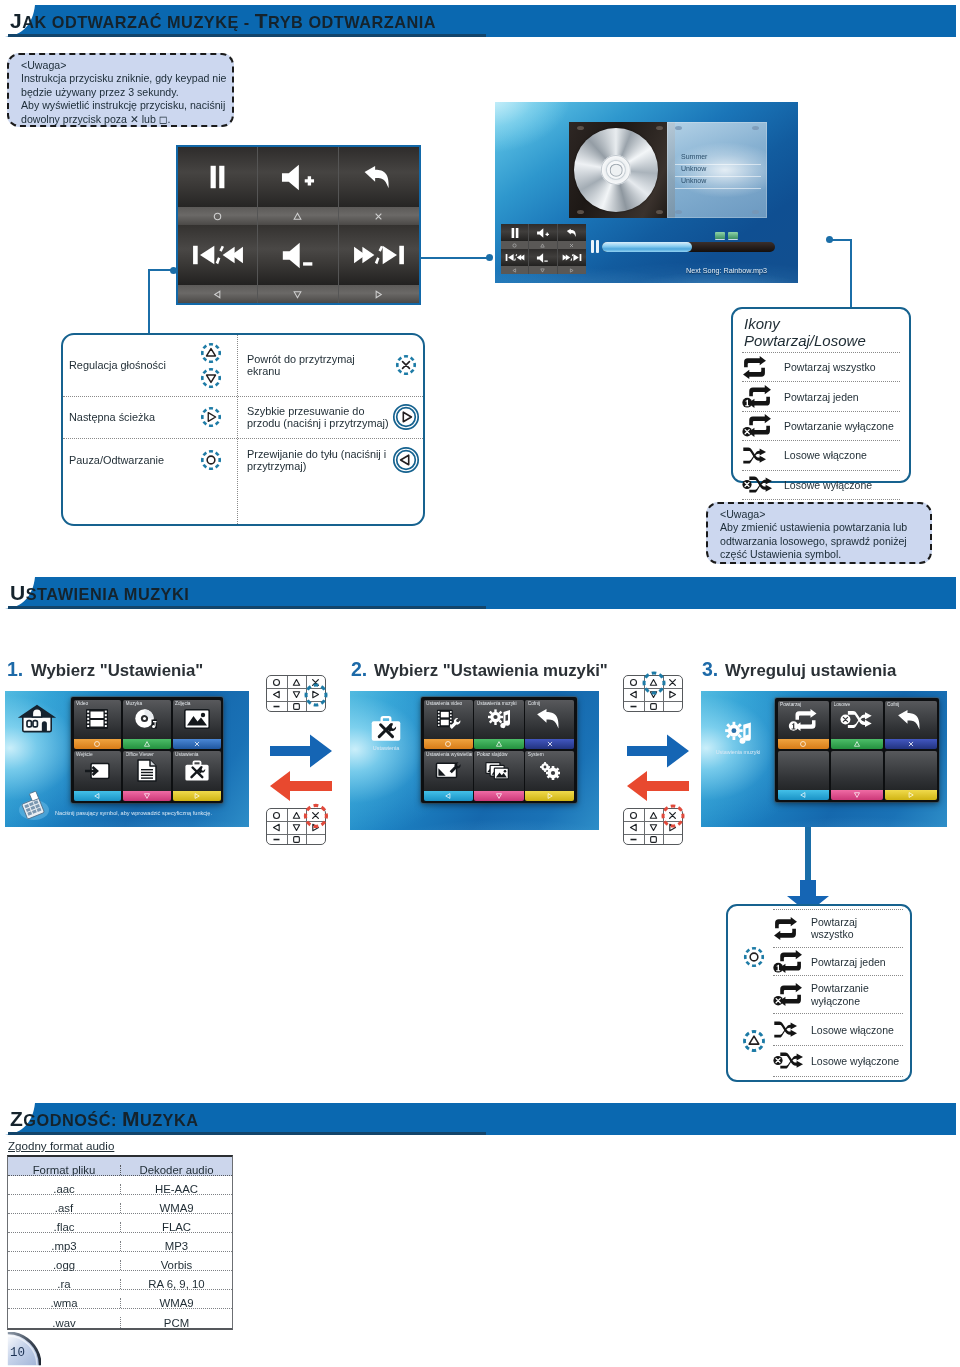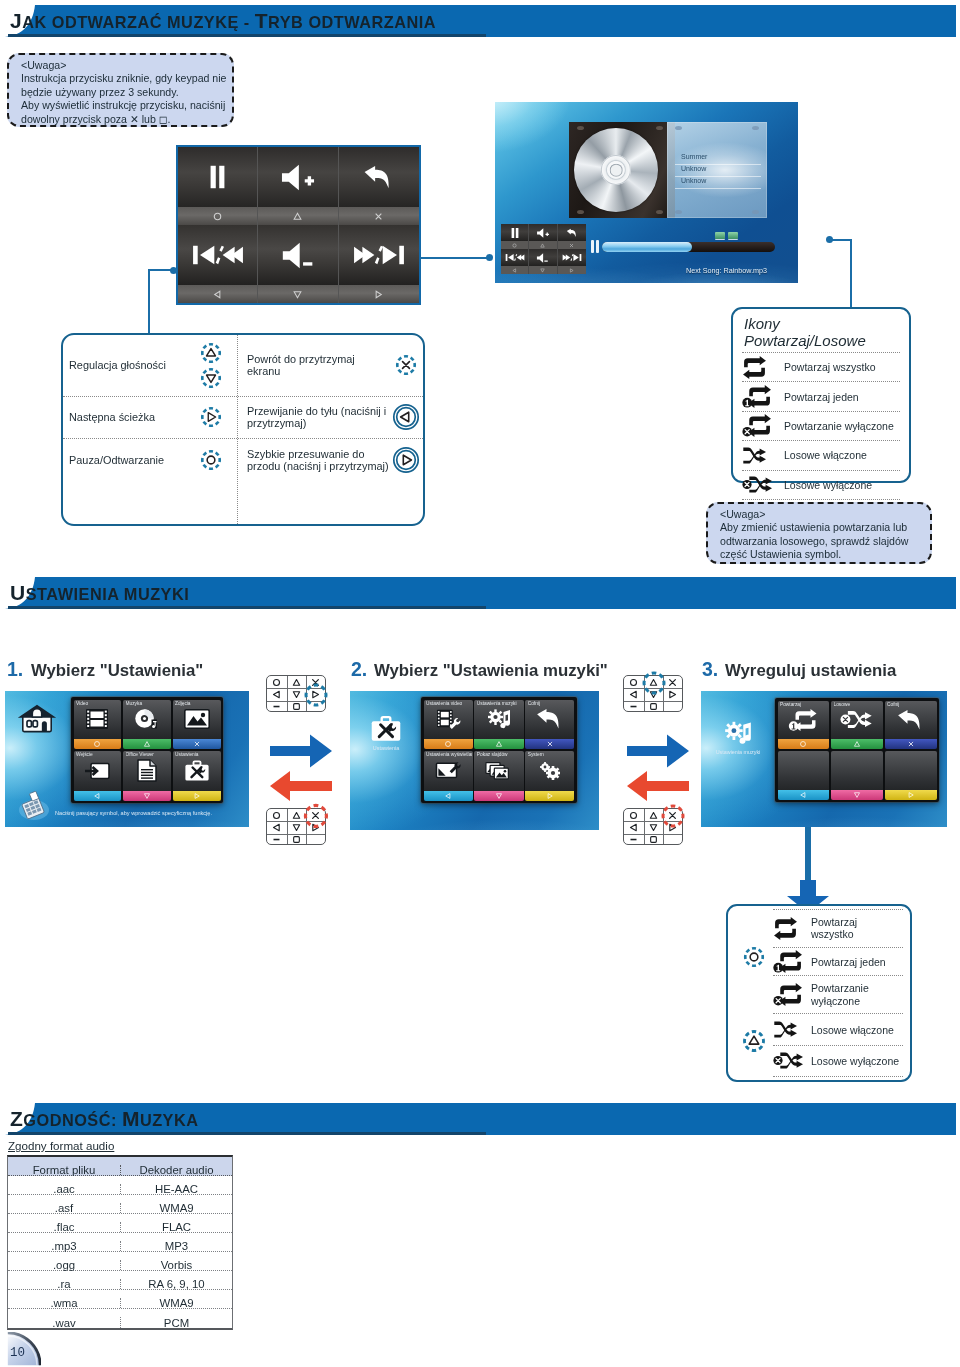--- a/index.html
+++ b/index.html
@@ -512,32 +512,32 @@
       <div class="lg-col right">
         <div class="lg-row">
           <div class="lg-txt">Powrót do przytrzymaj ekranu</div>
           <div class="lg-ic">
             <svg width="24" height="24" viewBox="0 0 28 28">
                 <use href="#g-x"></use>
               </svg>
           </div>
         </div>
         <div class="lg-row">
+          <div class="lg-txt">Szybkie przesuwanie do przodu (naciśnj i przytrzymaj)</div>
+          <div class="lg-ic">
+            <svg width="28" height="28" viewBox="0 0 28 28">
+                <use href="#g-ring-right"></use>
+              </svg>
+          </div>
+        </div>
+        <div class="lg-row">
           <div class="lg-txt">Przewijanie do tyłu (naciśnij i przytrzymaj)</div>
           <div class="lg-ic">
             <svg width="28" height="28" viewBox="0 0 28 28">
                 <use href="#g-ring-left"></use>
-              </svg>
-          </div>
-        </div>
-        <div class="lg-row">
-          <div class="lg-txt">Szybkie przesuwanie do przodu (naciśnj i przytrzymaj)</div>
-          <div class="lg-ic">
-            <svg width="28" height="28" viewBox="0 0 28 28">
-                <use href="#g-ring-right"></use>
               </svg>
           </div>
         </div>
       </div>
     </div>
   </div>
 
   <div class="rpanel" style="left:731px;top:307px;width:180px;height:176px;">
     <div class="rp-title">Ikony Powtarzaj/Losowe</div>
     <div class="rp-row">
@@ -593,21 +593,21 @@
             </g>
           </svg>
       </div>
       <div class="rp-lb">Losowe wyłączone</div>
     </div>
   </div>
 
   <div class="note" style="left:706px;top:502px;width:226px;height:62px;">
     <div>&lt;Uwaga&gt;</div>
     <div>Aby zmienić ustawienia powtarzania lub</div>
-    <div>odtwarzania losowego, sprawdź slajdów</div>
+    <div>odtwarzania losowego, sprawdź poniżej</div>
     <div>część Ustawienia symbol.</div>
   </div>
 
   <div class="secbar" style="left:35px;top:577px;width:921px;">
     <div class="slant">
         <svg width="30" height="32" viewBox="0 0 30 32">
           <path d="M30 0 L30 32 L0 32 C17.5 30.5 28 19 30 0 Z" fill="#0a68b0"></path>
         </svg>
       </div>
   </div>

